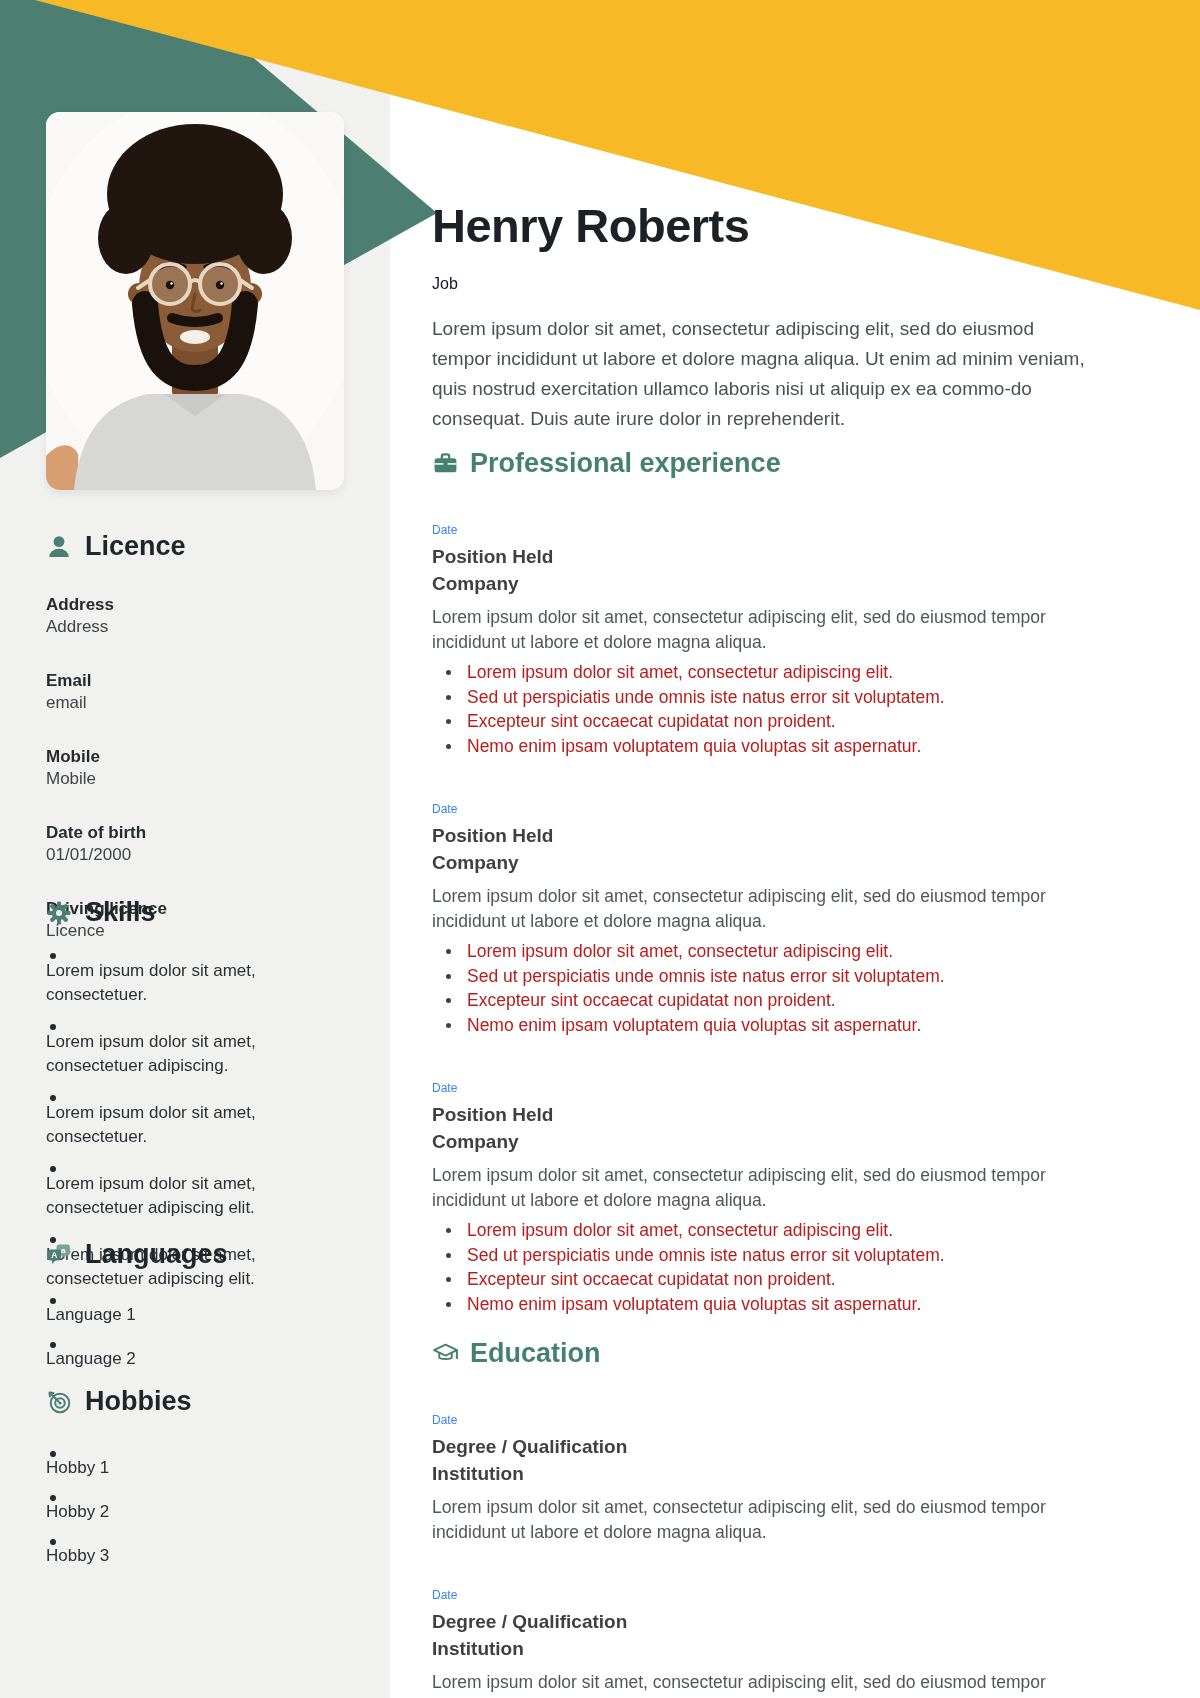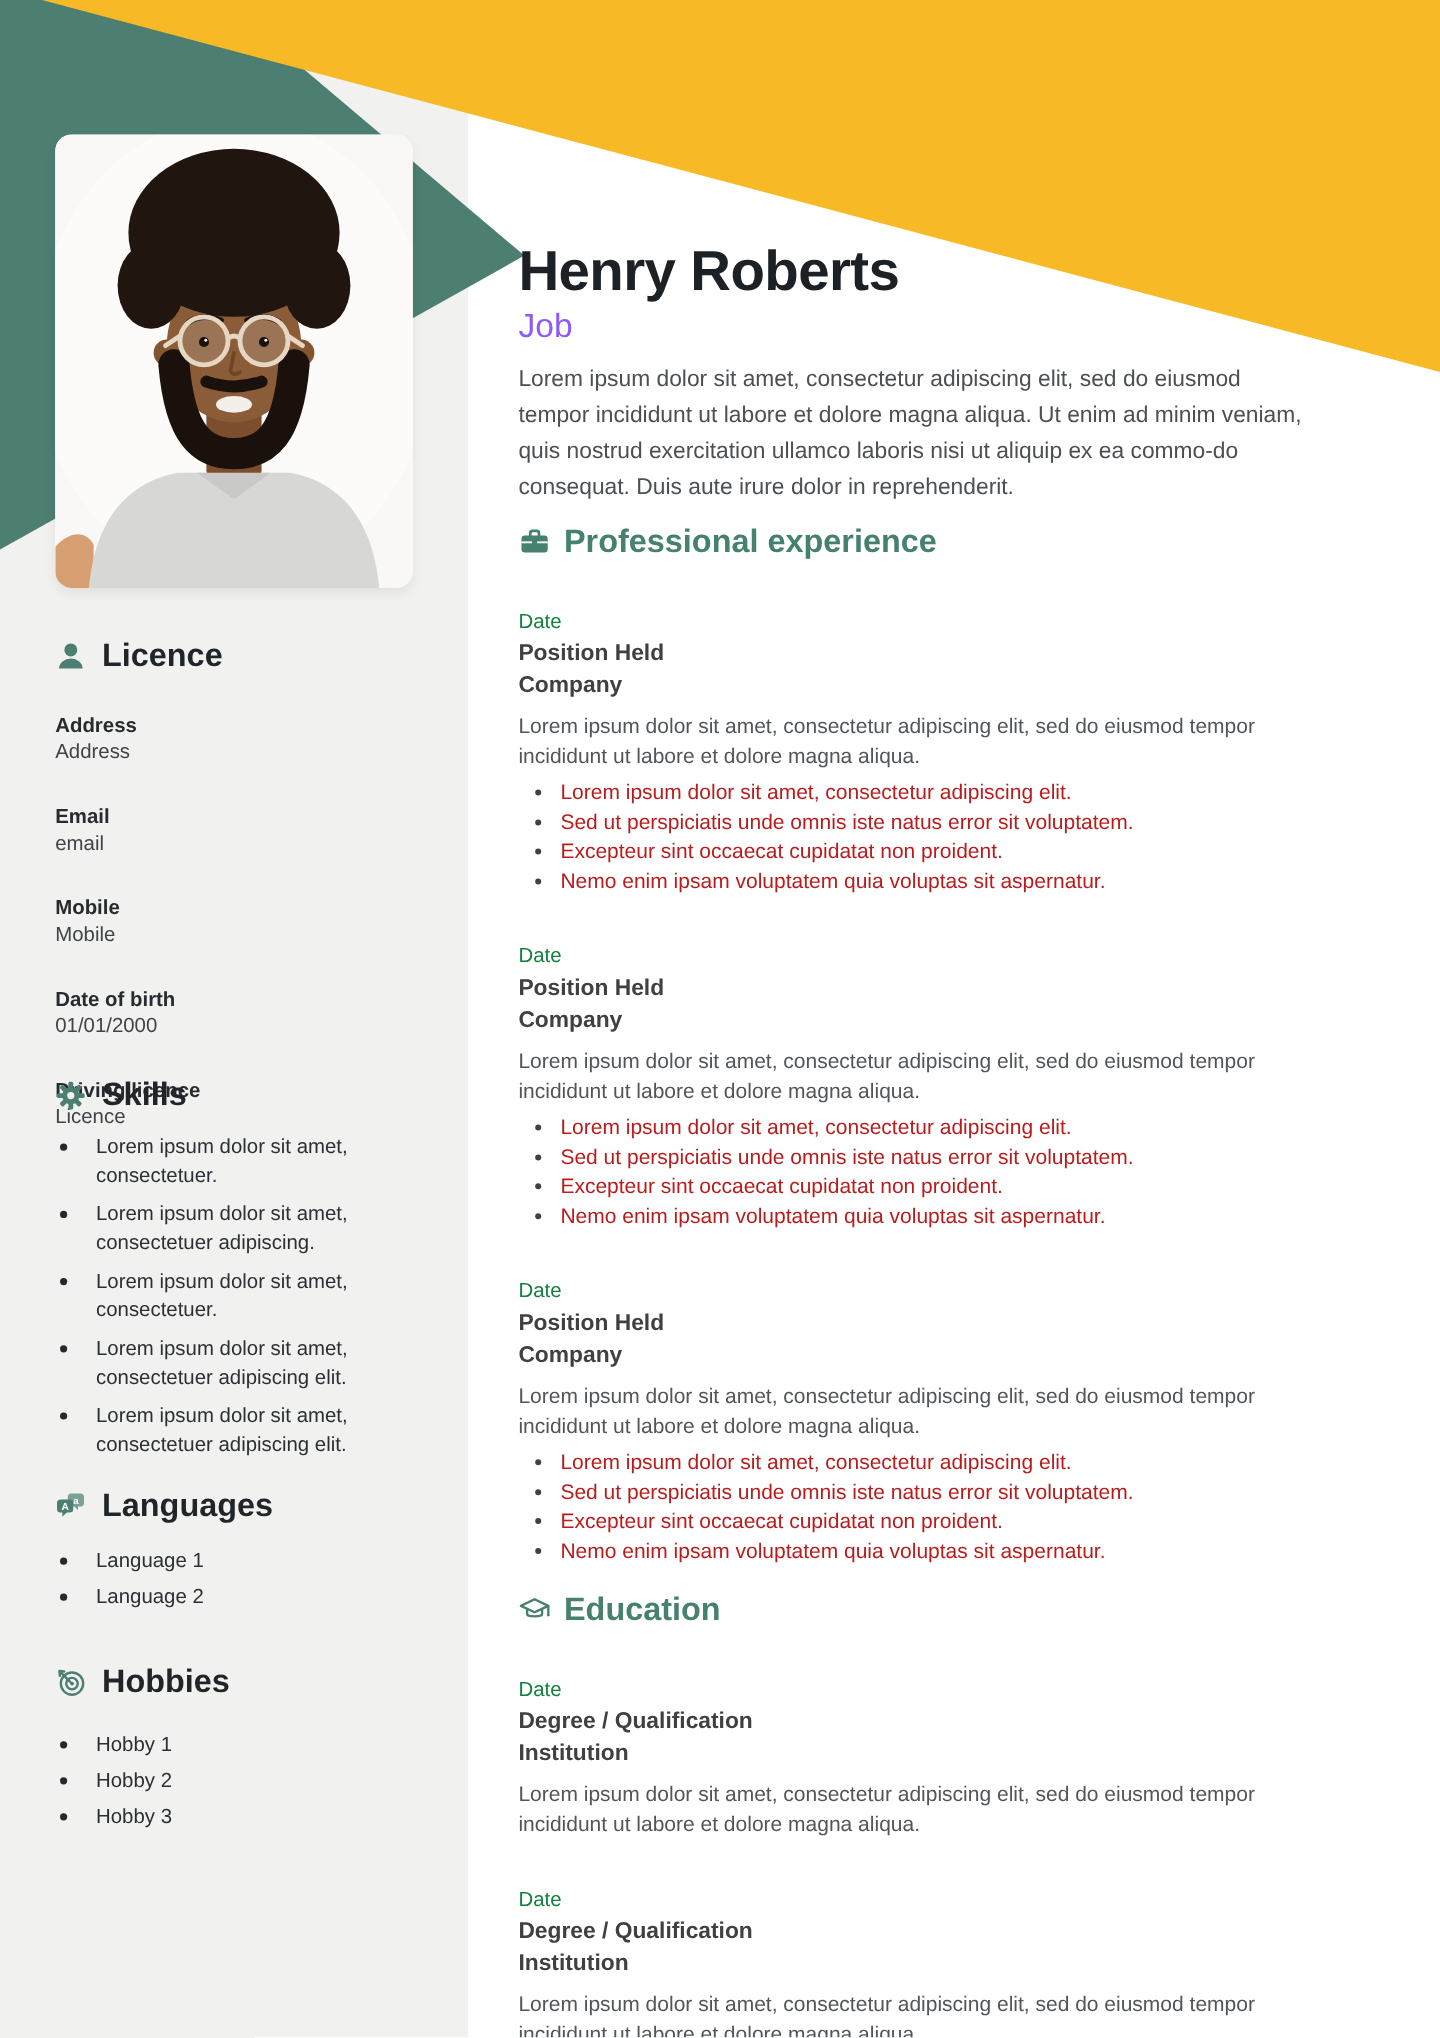--- a/index.html
+++ b/index.html
@@ -15,43 +15,43 @@
   .side-section{position:absolute;left:46px;width:308px;z-index:4;}
   .side-title{display:flex;align-items:center;gap:13px;font-size:27px;font-weight:bold;color:#1f2529;}
   .side-title .ic{flex:0 0 auto;display:flex;}
   .profile-sec{top:531px;}
   .fields{margin-top:14px;}
   .field{margin-bottom:9px;margin-top:32px;}
   .f-label{font-size:17px;line-height:22px;font-weight:bold;color:#262b2f;}
   .f-value{font-size:17px;line-height:22px;color:#3f4448;}
   .skills-sec{top:897px;}
   .side-list{margin-top:16px;}
-  .side-li{display:flex;margin-bottom:8px;}
+  .side-li{display:flex;margin-bottom:8px;flex-direction:column;}
   .b-dot{flex:0 0 6px;width:6px;height:6px;border-radius:50%;background:#24292d;margin:9px 24px 0 4px;}
   .side-li-text{font-size:17px;line-height:24px;color:#2b3034;max-width:245px;}
   .languages-sec{top:1239px;}
   .languages-sec .side-list{margin-top:20px;}
   .languages-sec .side-li-text,.hobbies-sec .side-li-text{line-height:22px;}
   .languages-sec .b-dot,.hobbies-sec .b-dot{margin-top:8px;}
   .hobbies-sec{top:1386px;}
   .hobbies-sec .side-list{margin-top:26px;}
 
   
   .main{position:absolute;left:432px;top:199px;width:668px;z-index:4;}
   .name{font-size:47px;line-height:54px;font-weight:bold;color:#1b2125;letter-spacing:-0.5px;}
-  .job{font-size:28px;line-height:30px;color:#8b5cf6;margin-top:4px;}
+  .job{font-size:16px;line-height:30px;color:#0f172a;margin-top:16px;}
   .intro{font-size:19px;line-height:30px;color:#4b5054;margin-top:15px;width:660px;}
   .m-section-title{display:flex;align-items:center;gap:11px;margin-top:14px;
                    font-size:27px;font-weight:bold;color:#46806f;}
   .m-section-title .ic{flex:0 0 auto;display:flex;}
   .edu-title{margin-top:20px;}
   .entries{margin-top:13px;}
   .entry{margin-bottom:22px;}
   .edu-entry{margin-bottom:24px;}
-  .e-date{font-size:17px;line-height:26px;color:#15803d;margin-top:38px;}
+  .e-date{font-size:12px;line-height:26px;color:#3b82f6;margin-top:38px;}
   .e-pos,.e-comp{font-size:19px;line-height:27px;font-weight:bold;color:#404040;}
   .e-desc{font-size:17.5px;line-height:24.5px;color:#51565a;margin-top:8px;width:645px;}
   .e-bullets{margin-top:6px;}
   .e-bullet{display:flex;}
   .m-dot{flex:0 0 5px;width:5px;height:5px;border-radius:50%;background:#3d4246;margin:10px 16px 0 14px;}
   .e-bullet-text{font-size:17.5px;line-height:24.5px;color:#b91c1c;}
 </style>
 </head>
 <body>
 

